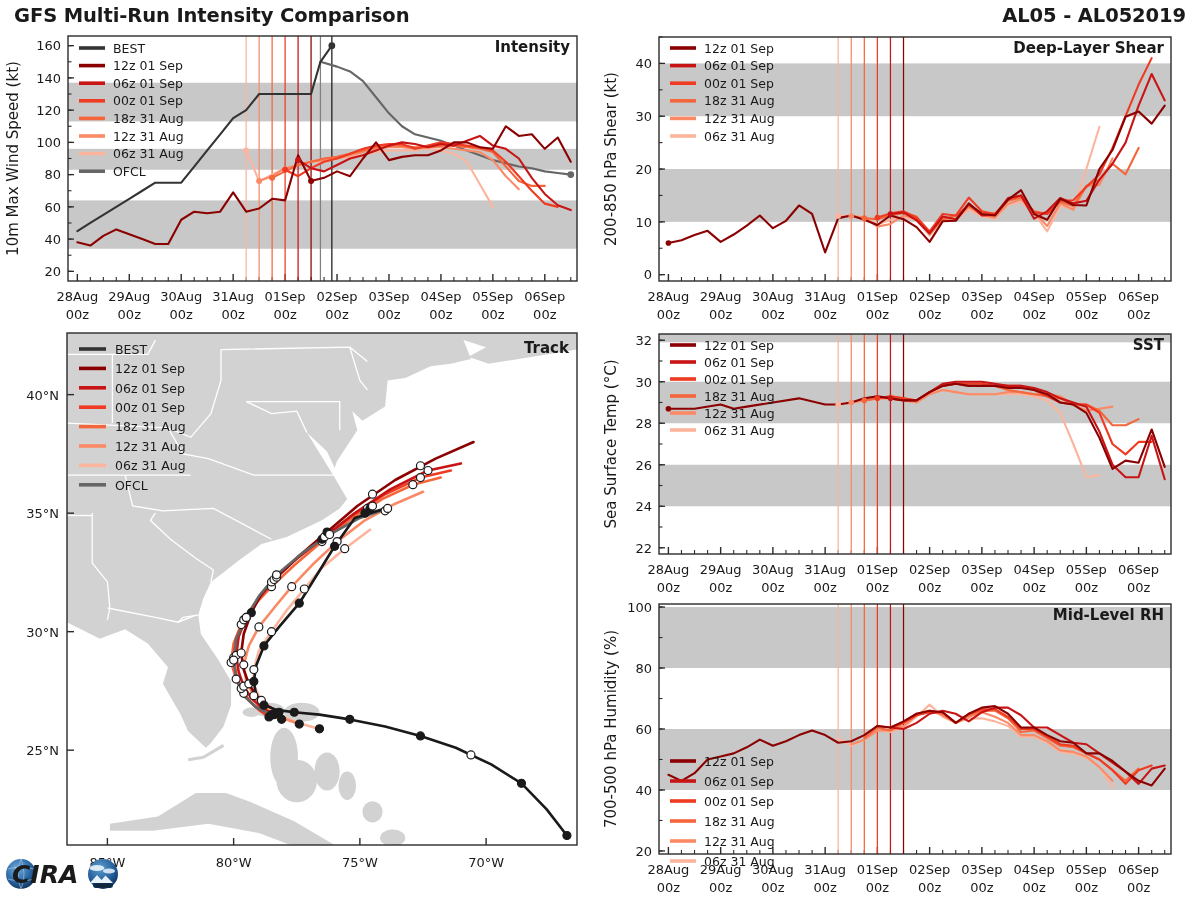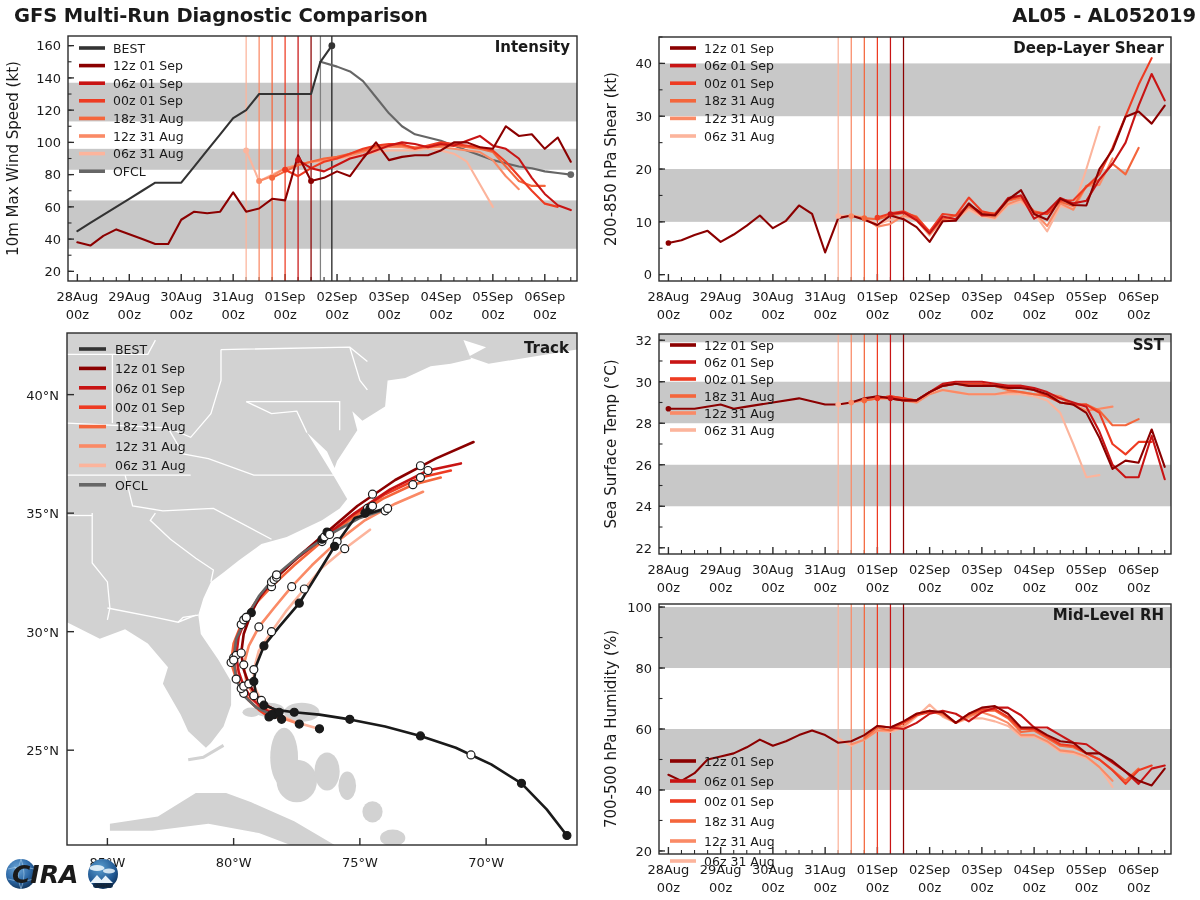--- a/index.html
+++ b/index.html
@@ -21,22 +21,22 @@
   .land{fill:#d2d2d2;}
   .border{fill:none;stroke:#ffffff;stroke-width:1.3;}
   .trk{fill:none;stroke-width:2.6;stroke-linejoin:round;stroke-linecap:round;}
   .ln{fill:none;stroke-width:2.1;stroke-linejoin:round;stroke-linecap:round;}
   .vl{stroke-width:1.25;}
   #logo{position:absolute;left:4px;top:852px;width:124px;height:44px;}
 </style>
 </head>
 <body>
 
-<div class="hdr" style="left:14px;top:4px;">GFS Multi-Run Diagnostic Comparison</div>
-<div class="hdr" style="right:4px;top:4px;">AL05 - AL052019</div>
+<div class="hdr" style="left:14px;top:4px;">GFS Multi-Run Intensity Comparison</div>
+<div class="hdr" style="right:14px;top:4px;">AL05 - AL052019</div>
 
 <div class="panel" style="left:0;top:26px;width:596px;height:295px;">
   <svg id="svg-intensity" width="596" height="295">
       <defs>
         <clipPath id="svg-intensity-clip">
           <rect x="68" y="10" width="509" height="245"></rect>
         </clipPath>
       </defs>
       <rect x="68" y="10" width="509" height="245" fill="#ffffff"></rect>
       <g clip-path="url(#svg-intensity-clip)">

